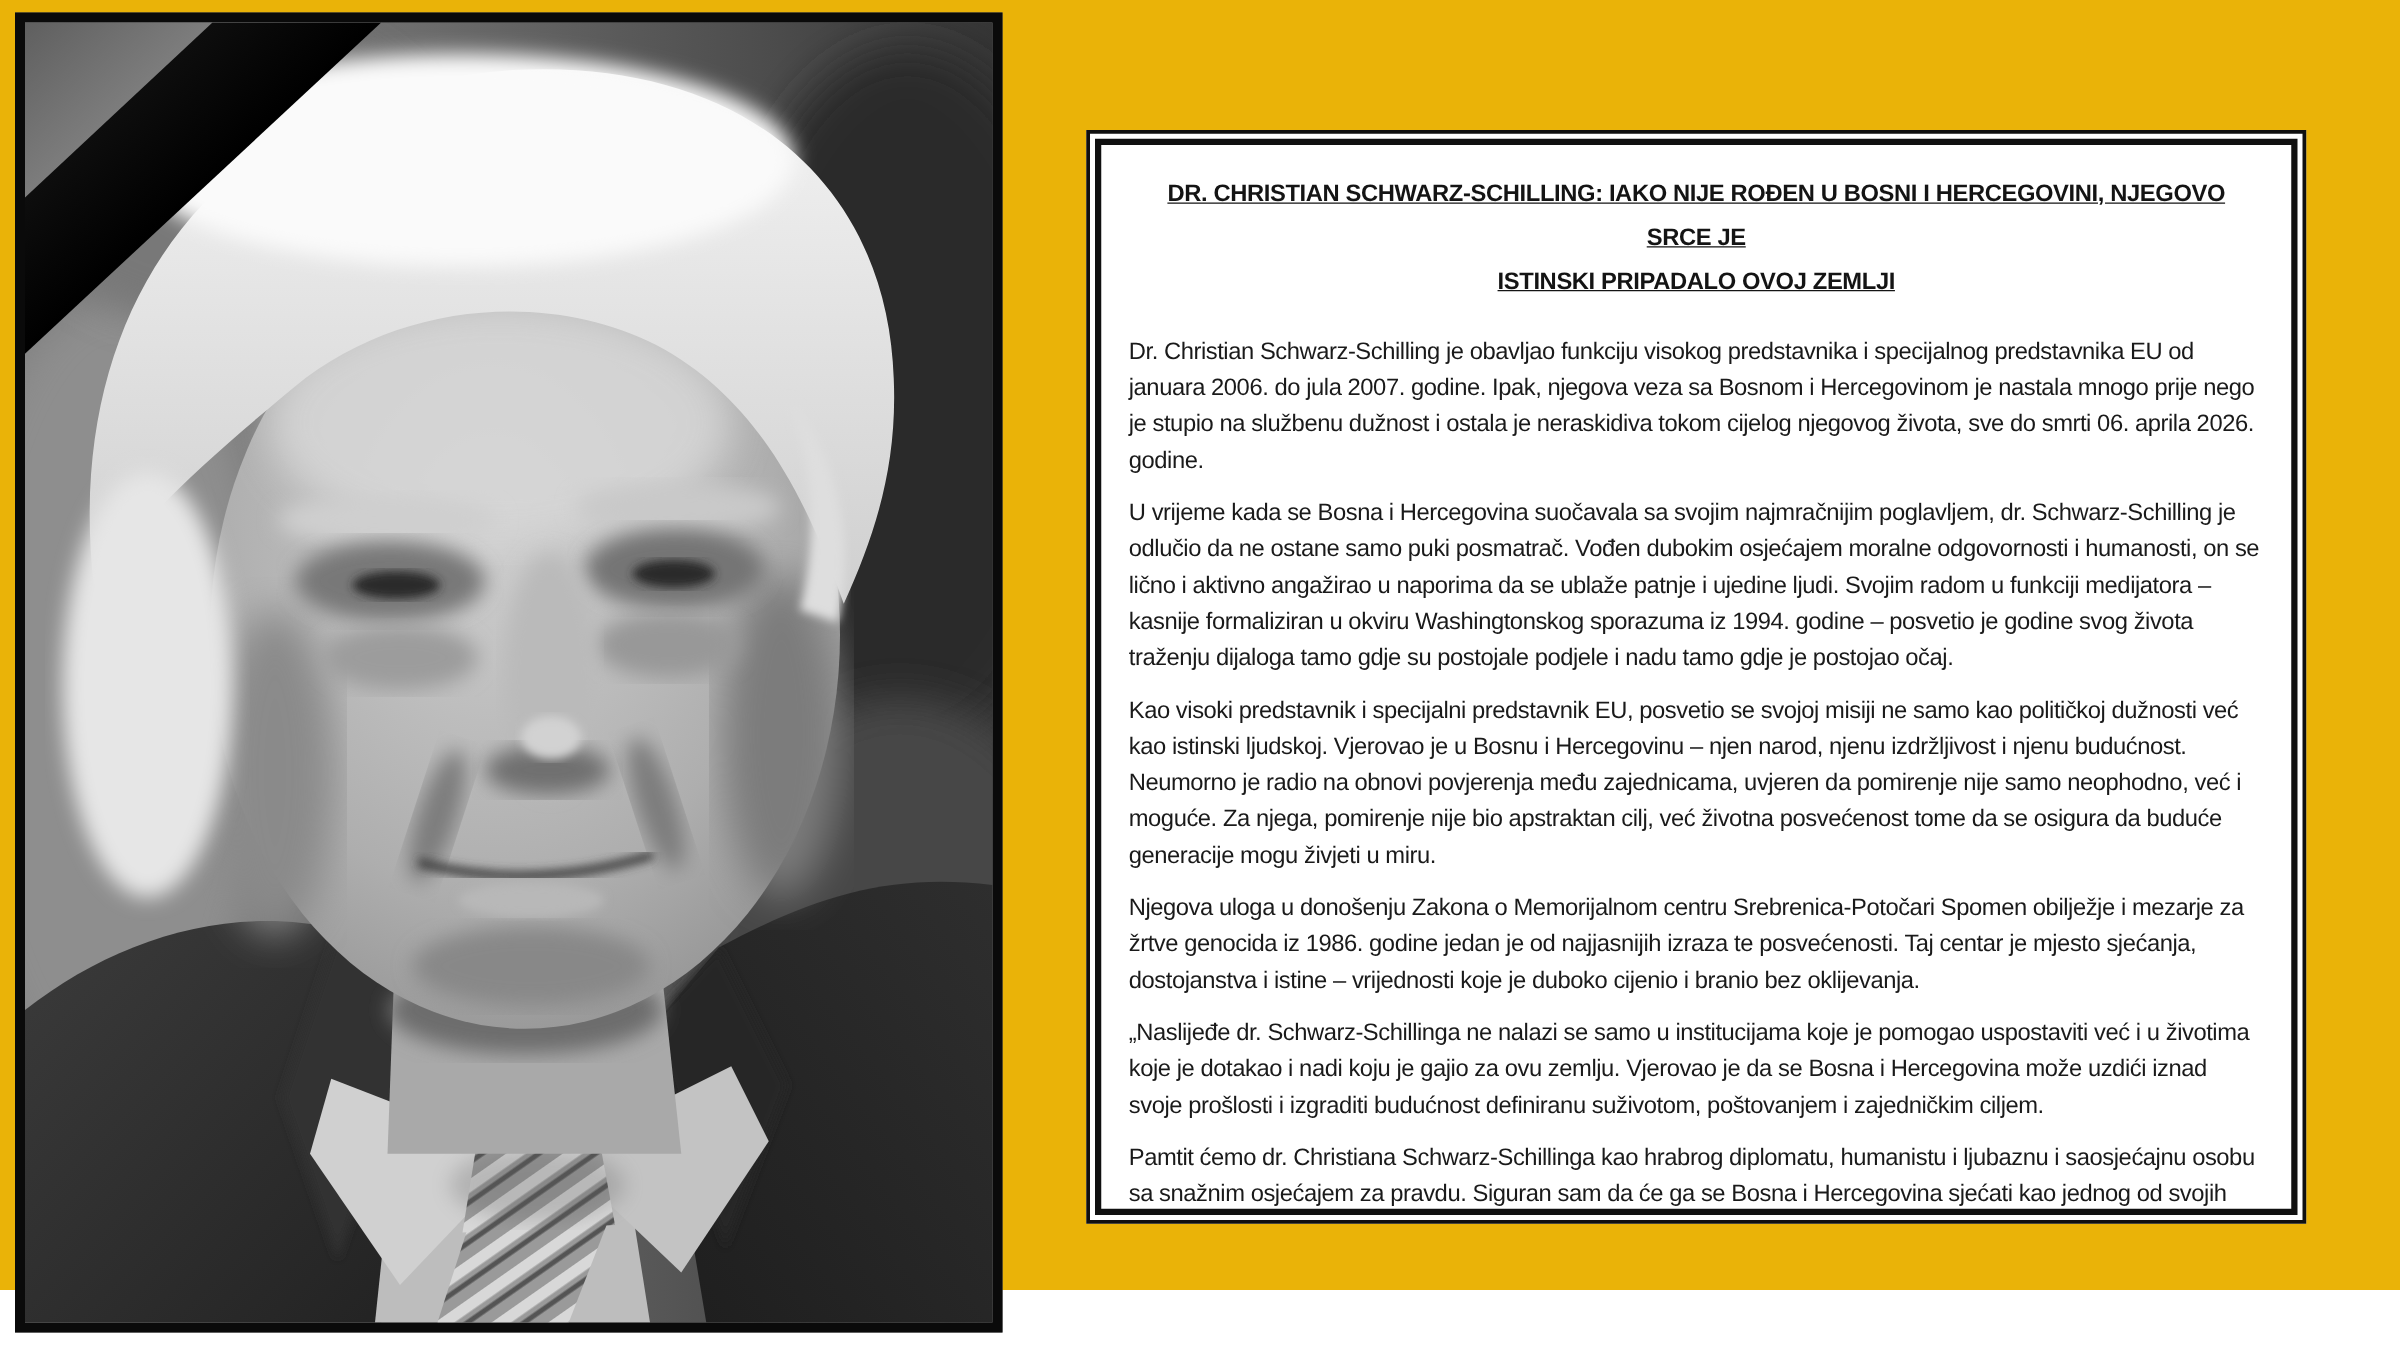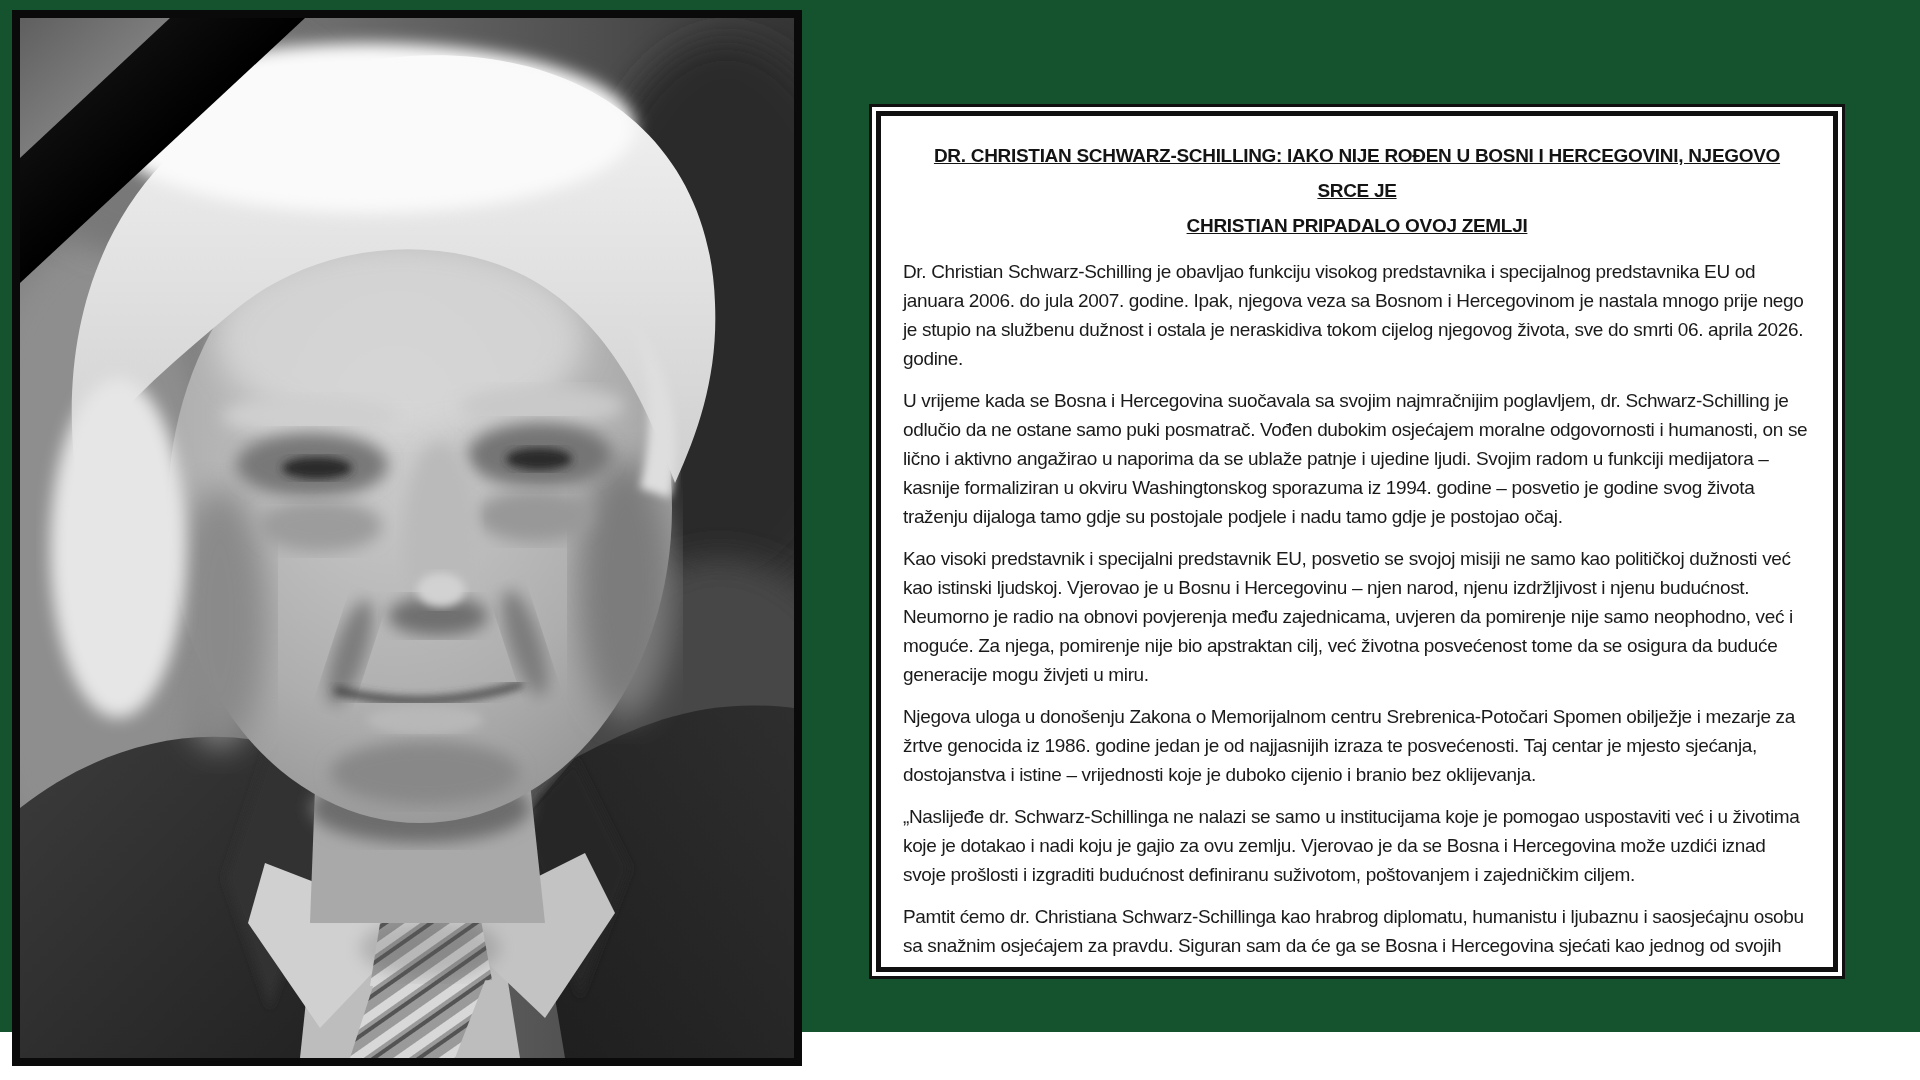--- a/index.html
+++ b/index.html
@@ -3,21 +3,21 @@
 <meta charset="utf-8">
 <style>
   html,body{margin:0;padding:0;}
   body{
     width:1920px;height:1080px;
     background:#ffffff;
     font-family:"Liberation Sans",sans-serif;
     position:relative;
     overflow:hidden;
   }
-  .stage{position:absolute;left:0;top:0;width:1920px;height:1032px;background:#14532d;}
+  .stage{position:absolute;left:0;top:0;width:1920px;height:1032px;background:#eab308;}
 
   
   .photo-frame{
     position:absolute;left:12px;top:10px;width:790px;height:1056px;
     border:8px solid #0a0a0a;box-sizing:border-box;background:#6e6e6e;
   }
   .photo-frame svg{display:block;width:100%;height:100%;}
 
   
   .doc-outer{
@@ -41,21 +41,21 @@
   }
   .doc-title .title-line{text-decoration:underline;}
   .doc-body p{
     margin:13px 0 0 0;
     font-size:19px;
     line-height:29px;
     letter-spacing:-0.35px;
     color:#1a1a1a;
     text-align:left;
   }
-  .doc-body p:first-child{margin-top:14px;}
+  .doc-body p:first-child{margin-top:24px;}
 </style>
 </head>
 <body>
 
 <div class="stage">
 
   <div class="photo-frame">
     <svg viewBox="0 0 774 1040" preserveAspectRatio="none">
       <defs>
         <linearGradient id="bgGrad" x1="0" y1="0" x2="1" y2="0">
@@ -162,21 +162,21 @@
 
       <polygon points="0,0 150,0 0,140" fill="url(#cornerGrad)"></polygon>
       <polygon points="150,0 285,0 0,265 0,140" fill="url(#ribbonGrad)"></polygon>
     </svg>
   </div>
 
   <div class="doc-outer">
     <div class="doc-inner">
       <div class="doc-title">
         <div class="title-line">DR. CHRISTIAN SCHWARZ-SCHILLING: IAKO NIJE ROĐEN U BOSNI I HERCEGOVINI, NJEGOVO SRCE JE</div>
-        <div class="title-line">CHRISTIAN PRIPADALO OVOJ ZEMLJI</div>
+        <div class="title-line">ISTINSKI PRIPADALO OVOJ ZEMLJI</div>
       </div>
       <div class="doc-body">
         <p>Dr. Christian Schwarz-Schilling je obavljao funkciju visokog predstavnika i specijalnog predstavnika EU od januara 2006. do jula 2007. godine. Ipak, njegova veza sa Bosnom i Hercegovinom je nastala mnogo prije nego je stupio na službenu dužnost i ostala je neraskidiva tokom cijelog njegovog života, sve do smrti 06. aprila 2026. godine.</p>
         <p>U vrijeme kada se Bosna i Hercegovina suočavala sa svojim najmračnijim poglavljem, dr. Schwarz-Schilling je odlučio da ne ostane samo puki posmatrač. Vođen dubokim osjećajem moralne odgovornosti i humanosti, on se lično i aktivno angažirao u naporima da se ublaže patnje i ujedine ljudi. Svojim radom u funkciji medijatora – kasnije formaliziran u okviru Washingtonskog sporazuma iz 1994. godine – posvetio je godine svog života traženju dijaloga tamo gdje su postojale podjele i nadu tamo gdje je postojao očaj.</p>
         <p>Kao visoki predstavnik i specijalni predstavnik EU, posvetio se svojoj misiji ne samo kao političkoj dužnosti već kao istinski ljudskoj. Vjerovao je u Bosnu i Hercegovinu – njen narod, njenu izdržljivost i njenu budućnost. Neumorno je radio na obnovi povjerenja među zajednicama, uvjeren da pomirenje nije samo neophodno, već i moguće. Za njega, pomirenje nije bio apstraktan cilj, već životna posvećenost tome da se osigura da buduće generacije mogu živjeti u miru.</p>
         <p>Njegova uloga u donošenju Zakona o Memorijalnom centru Srebrenica-Potočari Spomen obilježje i mezarje za žrtve genocida iz 1986. godine jedan je od najjasnijih izraza te posvećenosti. Taj centar je mjesto sjećanja, dostojanstva i istine – vrijednosti koje je duboko cijenio i branio bez oklijevanja.</p>
         <p>„Naslijeđe dr. Schwarz-Schillinga ne nalazi se samo u institucijama koje je pomogao uspostaviti već i u životima koje je dotakao i nadi koju je gajio za ovu zemlju. Vjerovao je da se Bosna i Hercegovina može uzdići iznad svoje prošlosti i izgraditi budućnost definiranu suživotom, poštovanjem i zajedničkim ciljem.</p>
         <p>Pamtit ćemo dr. Christiana Schwarz-Schillinga kao hrabrog diplomatu, humanistu i ljubaznu i saosjećajnu osobu sa snažnim osjećajem za pravdu. Siguran sam da će ga se Bosna i Hercegovina sjećati kao jednog od svojih najiskrenijih prijatelja i pomagača”, rekao je visoki predstavnik Christian Schmidt.</p>
       </div>
     </div>

